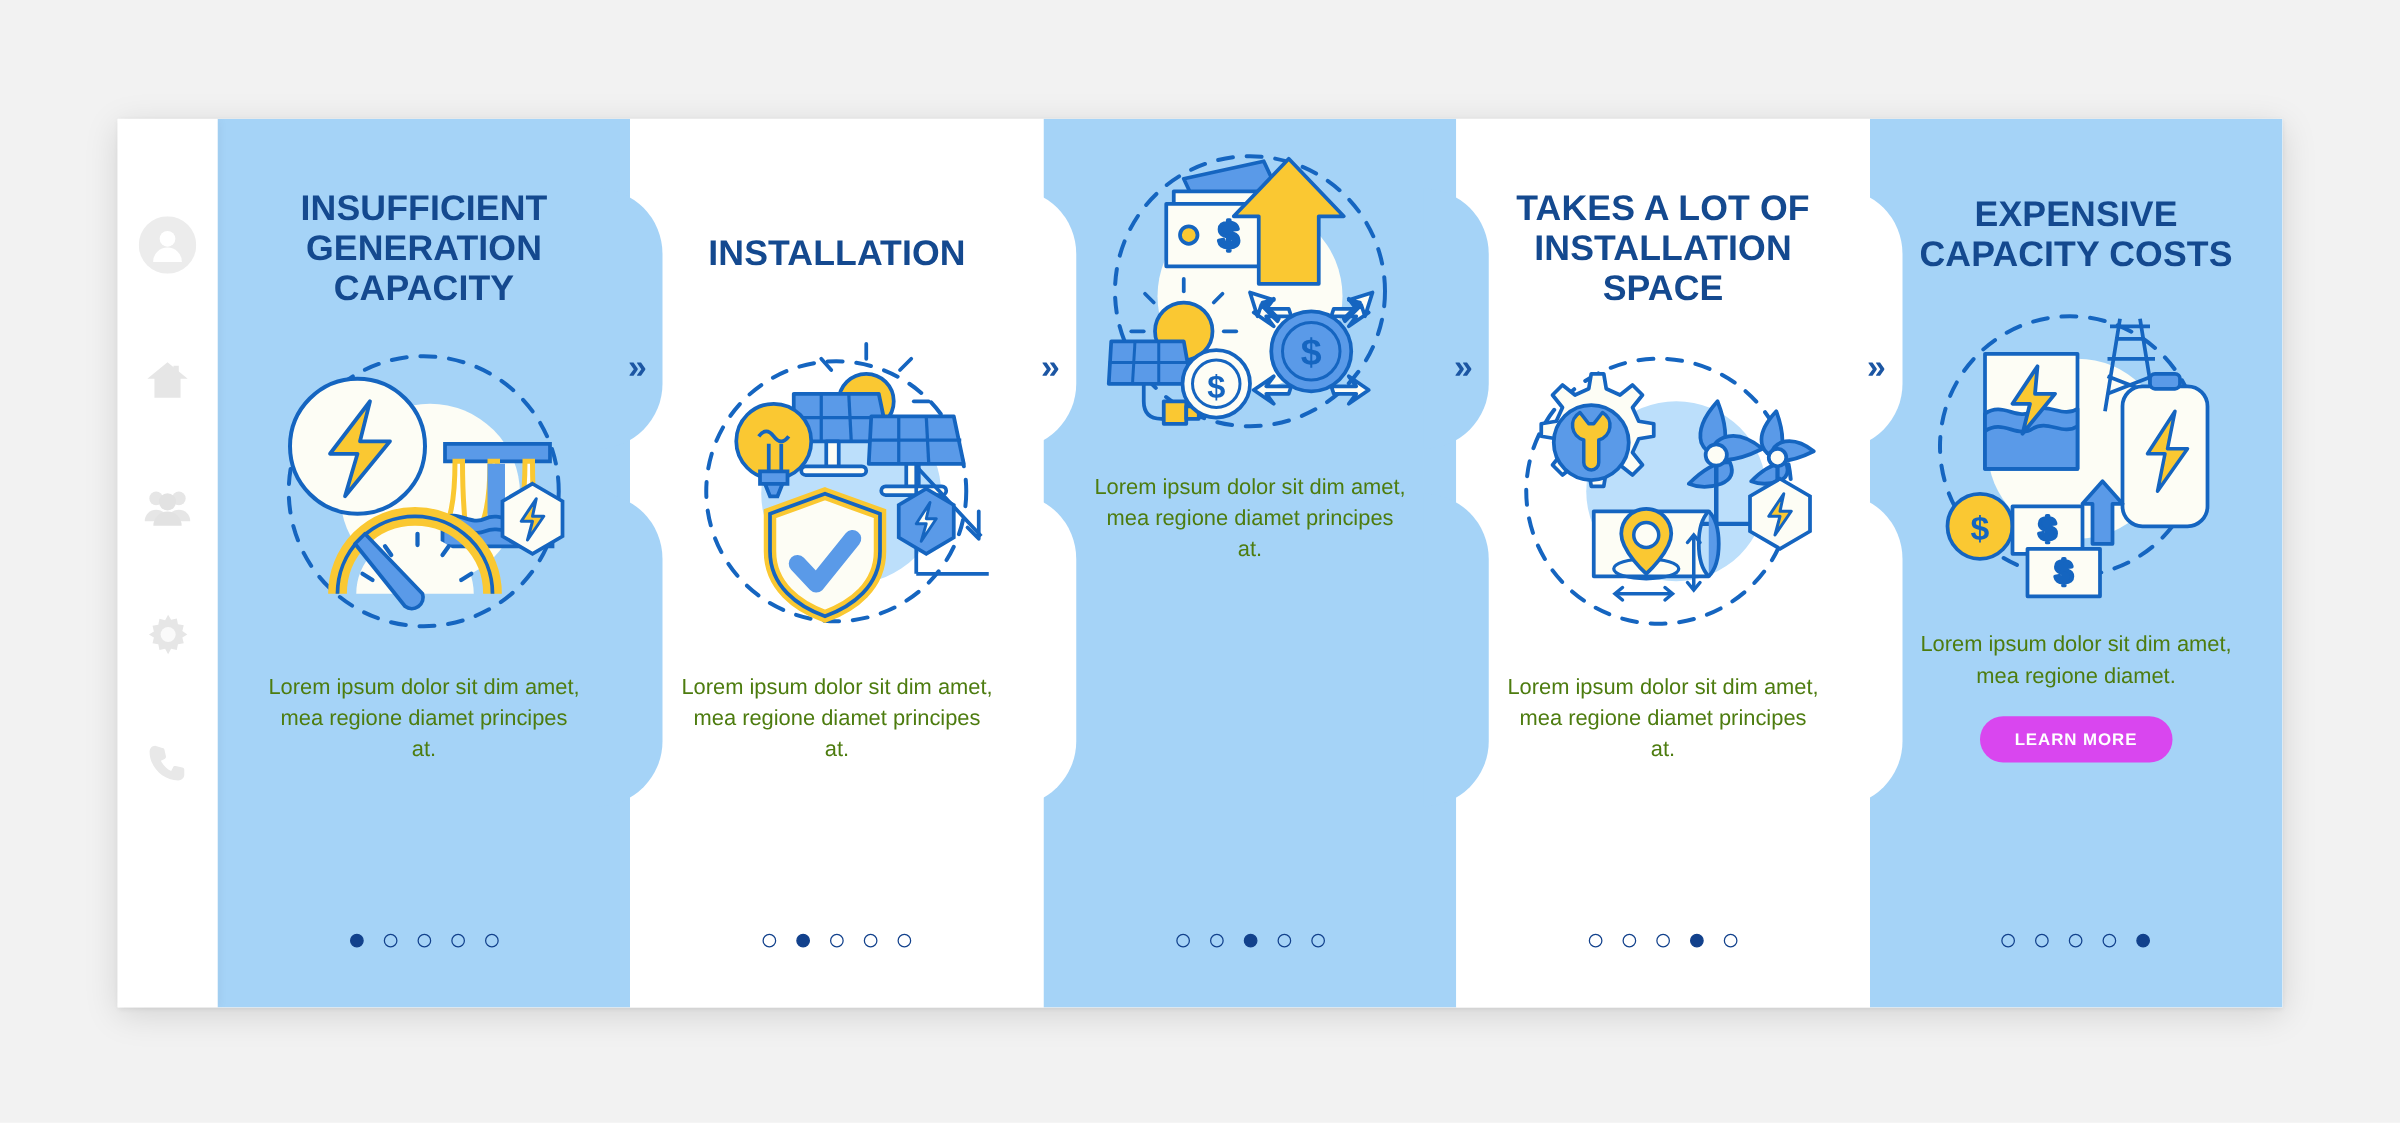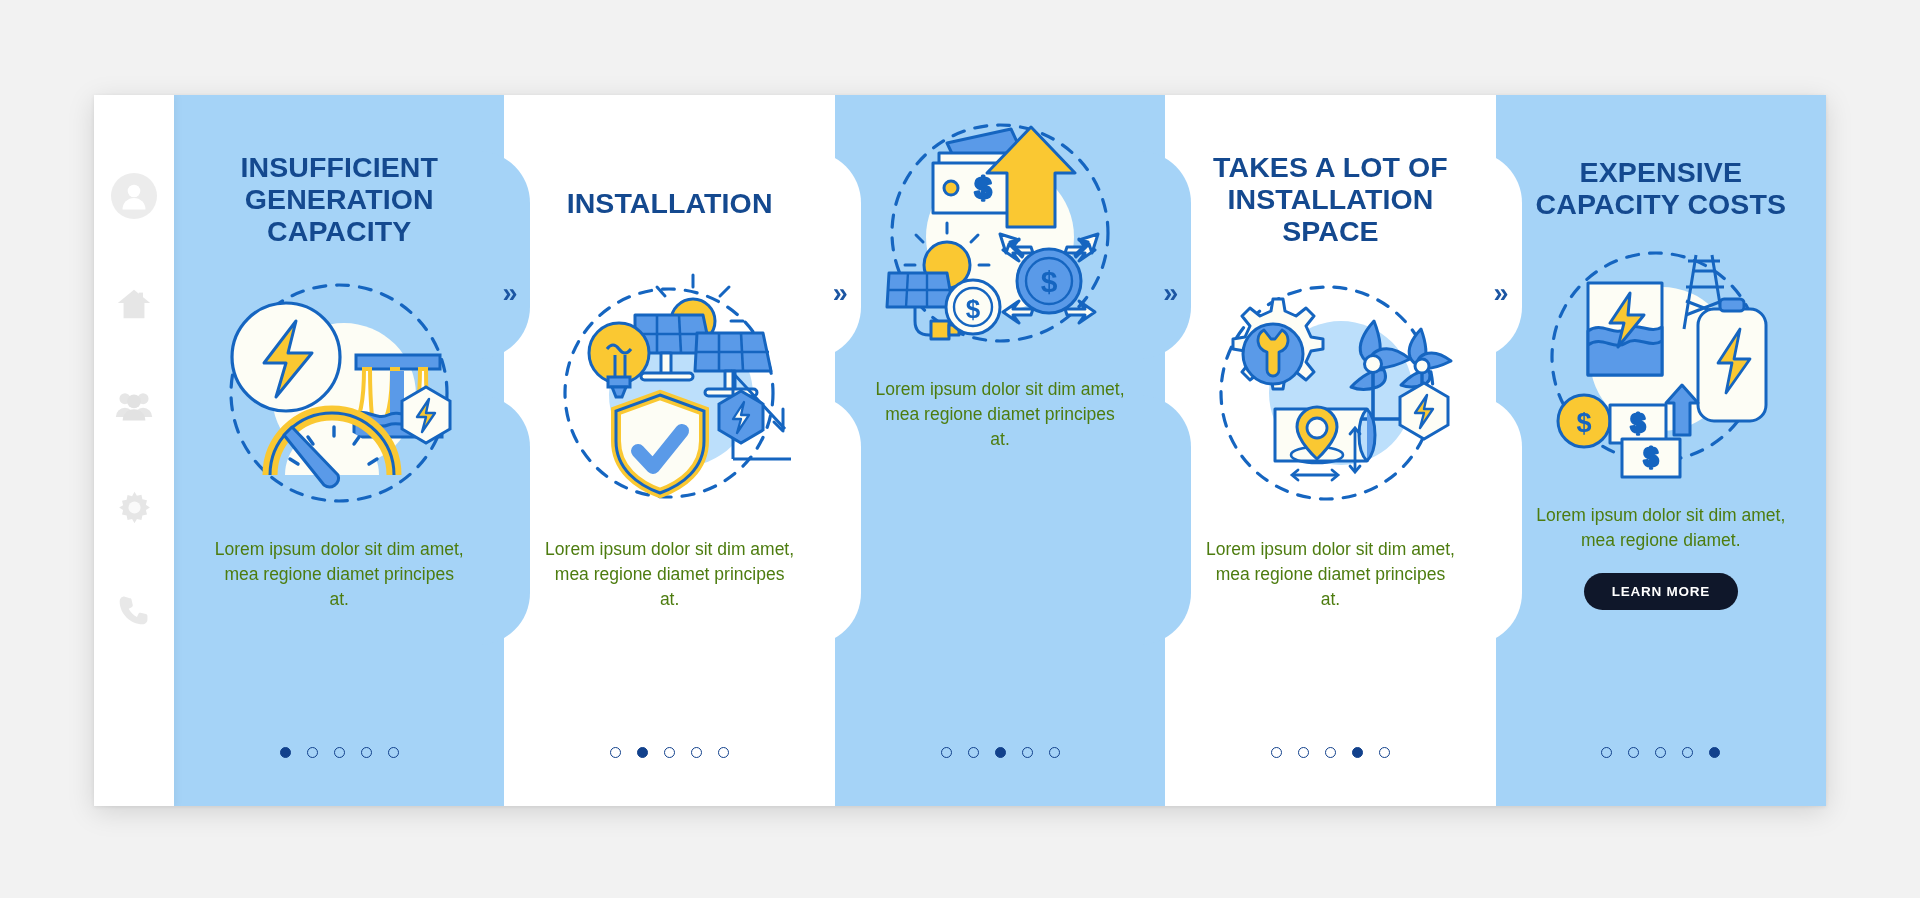--- a/index.html
+++ b/index.html
@@ -114,21 +114,21 @@
     margin-top: 22px;
     font-size: 17.5px;
     line-height: 1.43;
     color: #4d7c0f;
     text-align: center;
     max-width: 252px;
   }
 
   .learn-more {
     margin-top: 20px;
-    background: #0f172a;
+    background: #d946ef;
     color: #ffffff;
     border: none;
     border-radius: 20px;
     font-size: 13.5px;
     font-weight: 700;
     letter-spacing: .75px;
     padding: 11px 28px 11px 28px;
     cursor: pointer;
     font-family: "Liberation Sans", sans-serif;
   }

